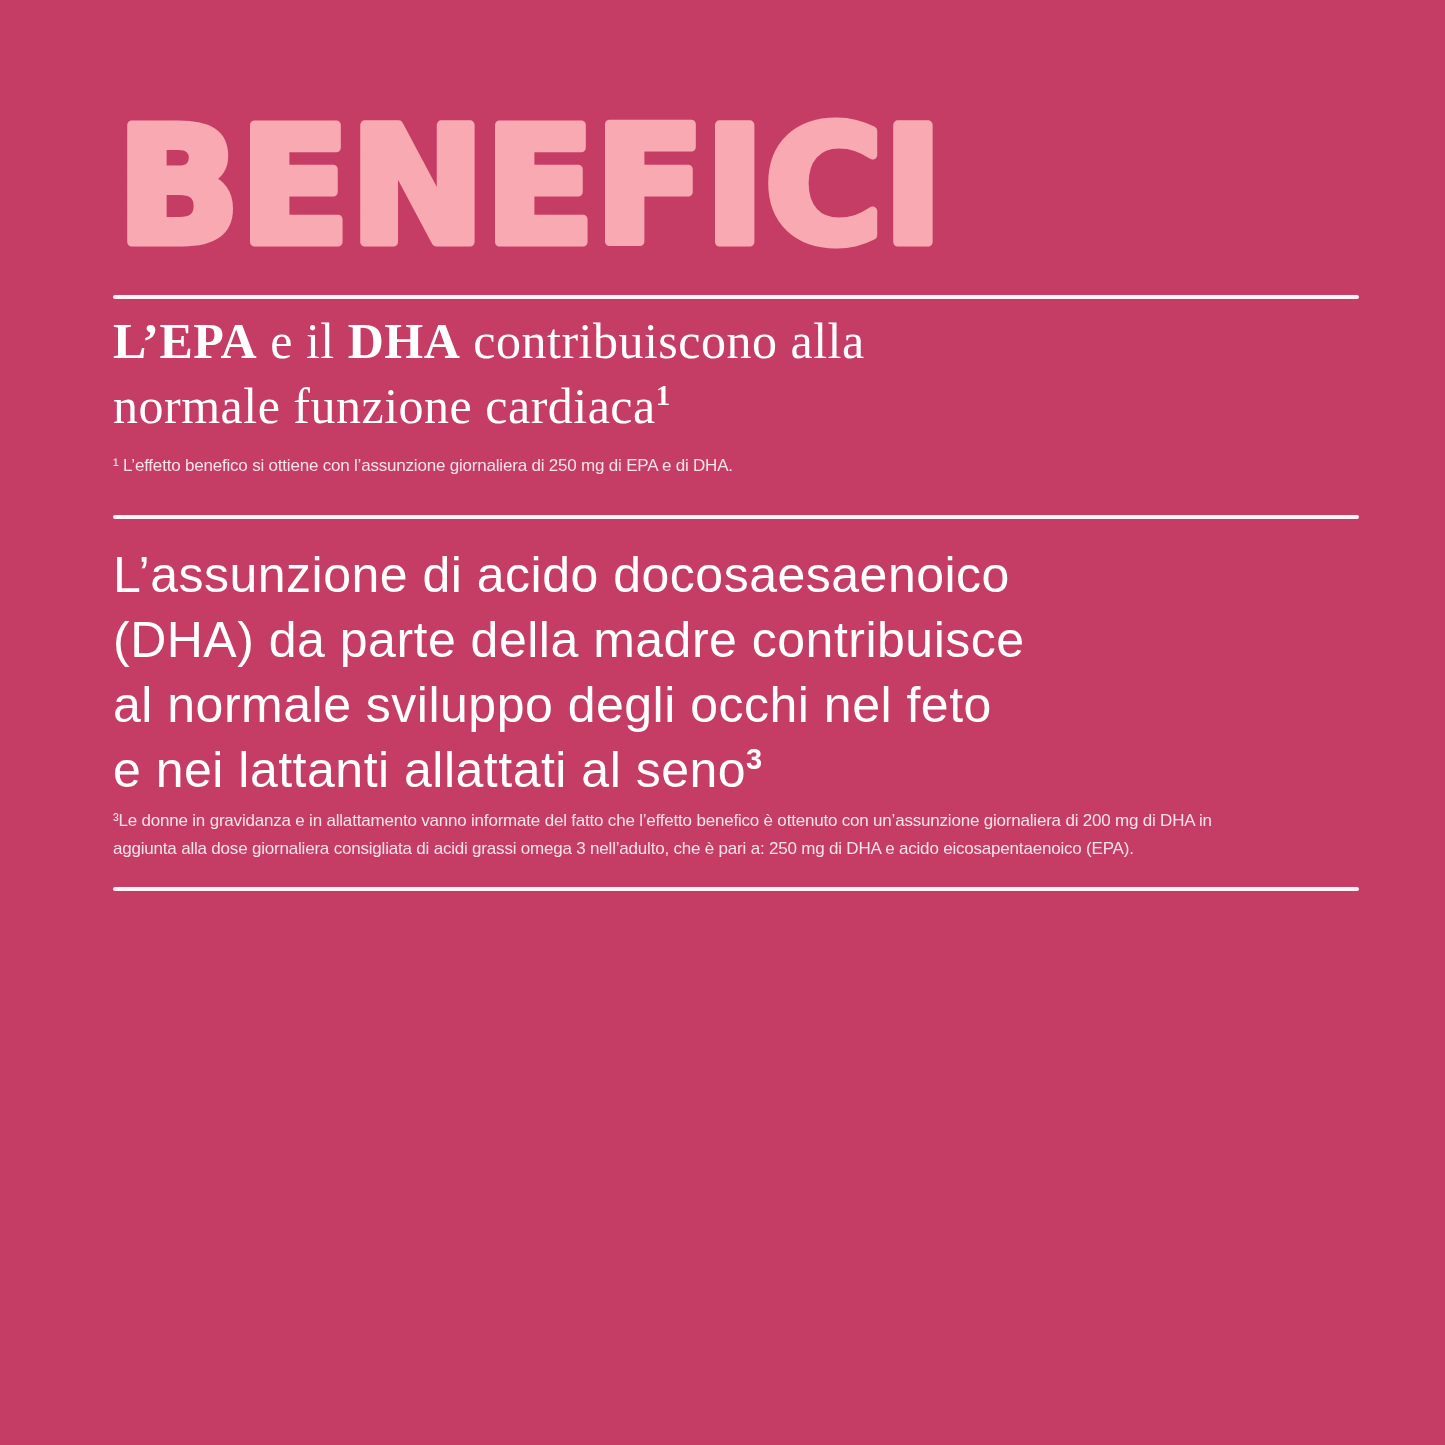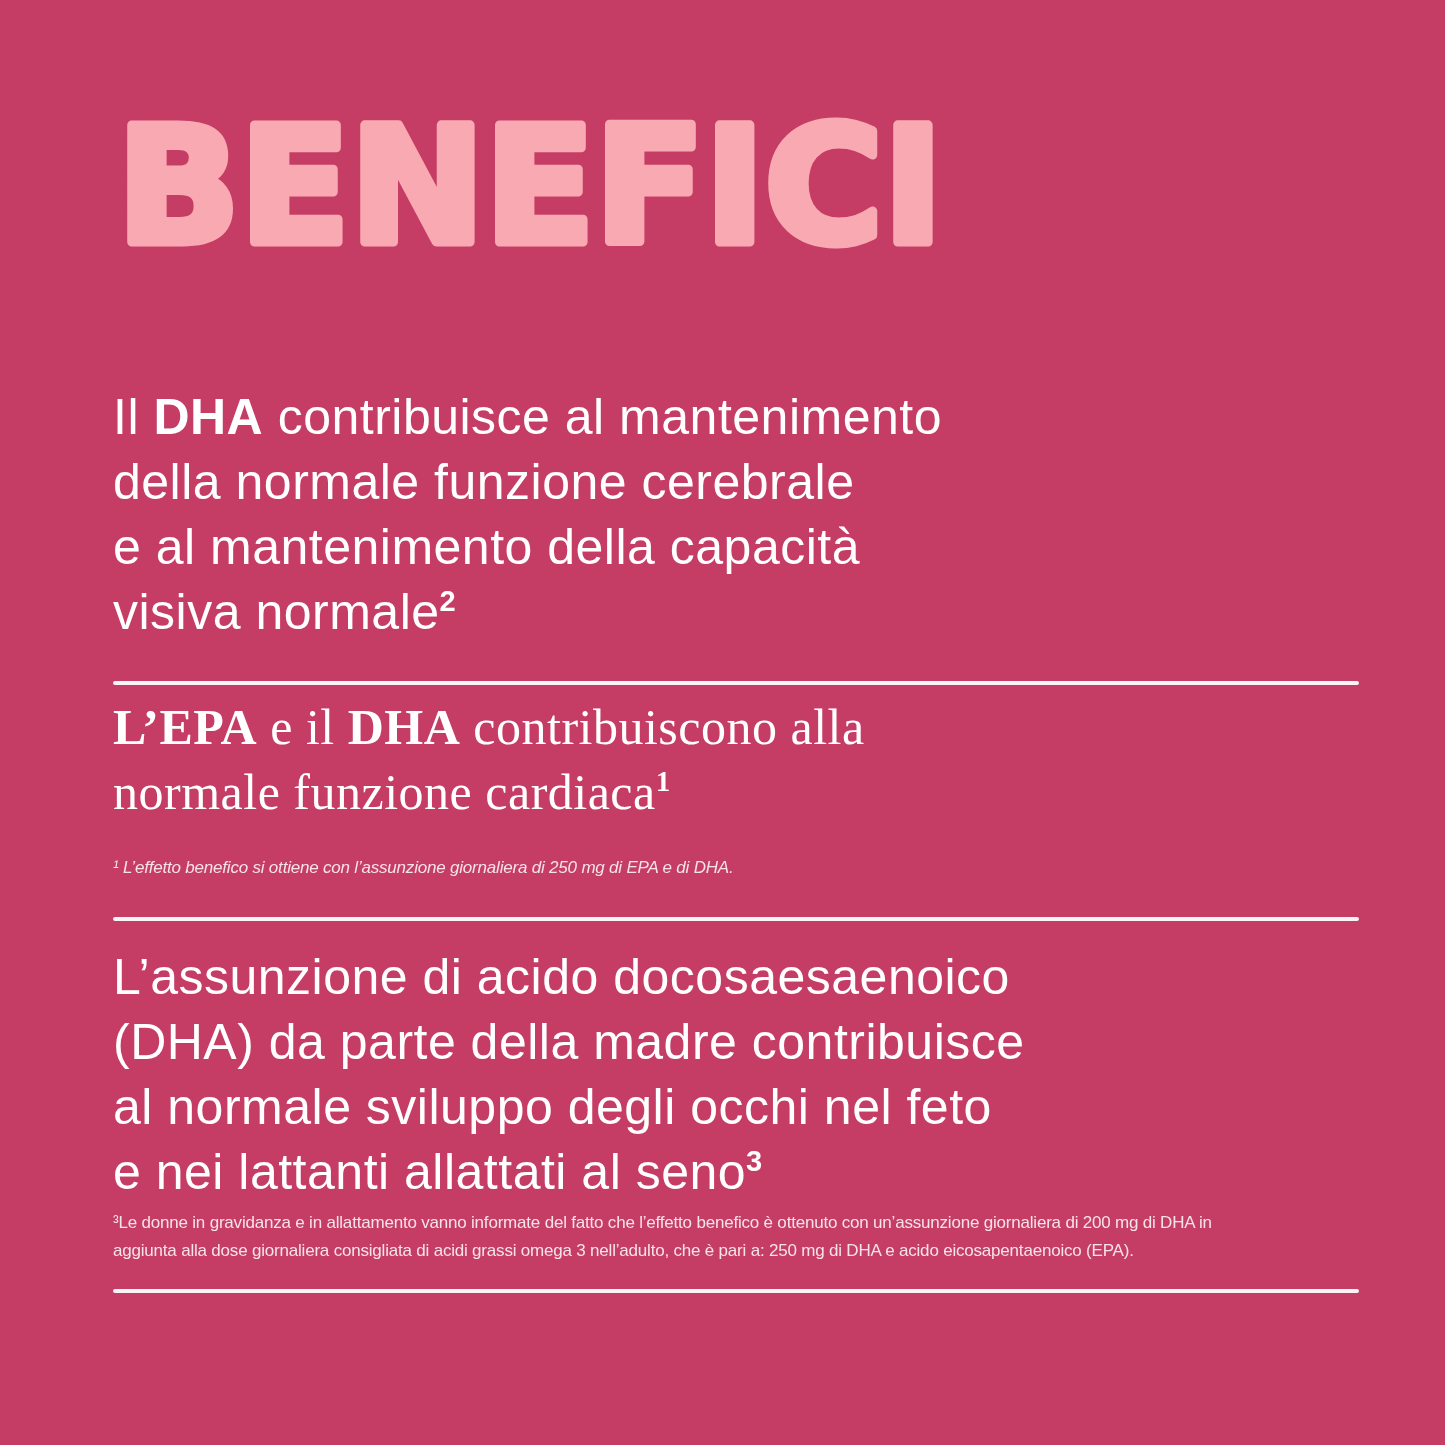--- a/index.html
+++ b/index.html
@@ -52,39 +52,35 @@
     background: #FAF4F6;
     border: none;
     margin: 0;
     border-radius: 2px;
   }
   
   .headline-1 { margin-top: 126px; }
   .footnote-1 { margin-top: 7px; }
   .divider-1  { margin-top: 36px; }
   .headline-2 { margin-top: 10px; font-family: Liberation Serif, serif; }
-  .footnote-2 { margin-top: 29px; font-style: italic; }
+  .footnote-2 { margin-top: 13px; }
   .divider-2  { margin-top: 35px; }
   .headline-3 { margin-top: 24px; }
   .footnote-3 { margin-top: 4px; }
   .divider-3  { margin-top: 24px; }
 </style>
 </head>
 <body>
 
 <div class="content">
 
   <svg class="title-svg" width="840" height="145" viewBox="0 0 840 145">
     <text x="4" y="128" font-family="DejaVu Sans, sans-serif" font-weight="bold" font-size="160" fill="#F9A9B1" stroke="#F9A9B1" stroke-width="9" stroke-linejoin="round" paint-order="stroke fill" textLength="826" lengthAdjust="spacingAndGlyphs">BENEFICI</text>
   </svg>
 
-  <p class="headline headline-1"><span>Il </span><b>DHA</b><span> contribuisce al mantenimento
-della normale funzione cerebrale
-e al mantenimento della capacità
-visiva normale</span><sup>2</sup></p>
 
 
   <hr class="divider divider-1">
 
   <p class="headline headline-2"><b>L’EPA</b><span> e il </span><b>DHA</b><span> contribuiscono alla
 normale funzione cardiaca</span><sup>1</sup></p>
 
   <p class="footnote footnote-2">¹ L’effetto benefico si ottiene con l’assunzione giornaliera di 250 mg di EPA e di DHA.</p>
 
   <hr class="divider divider-2">

